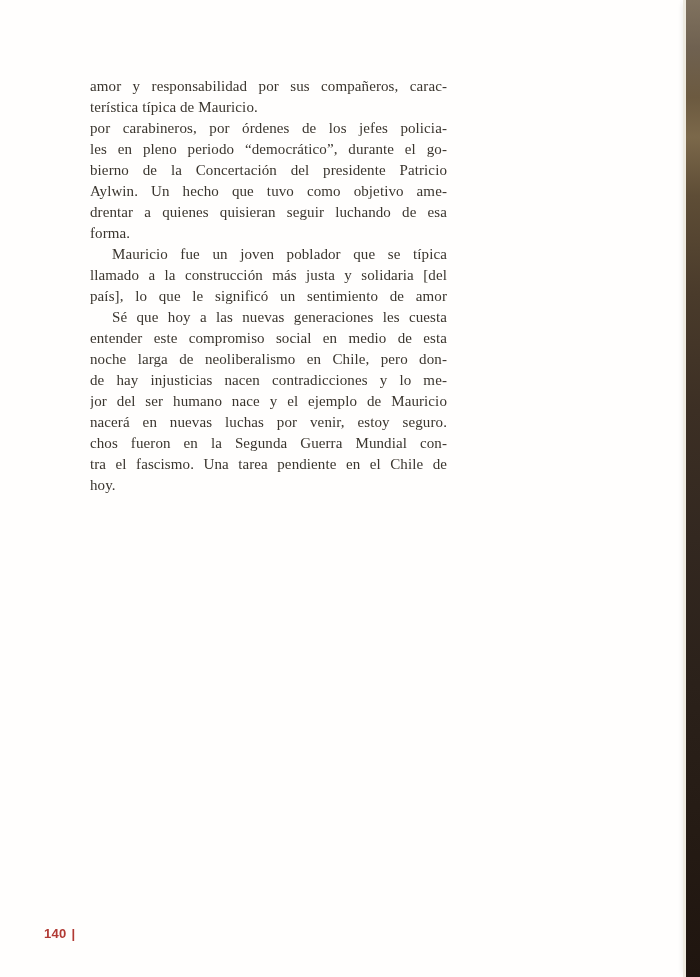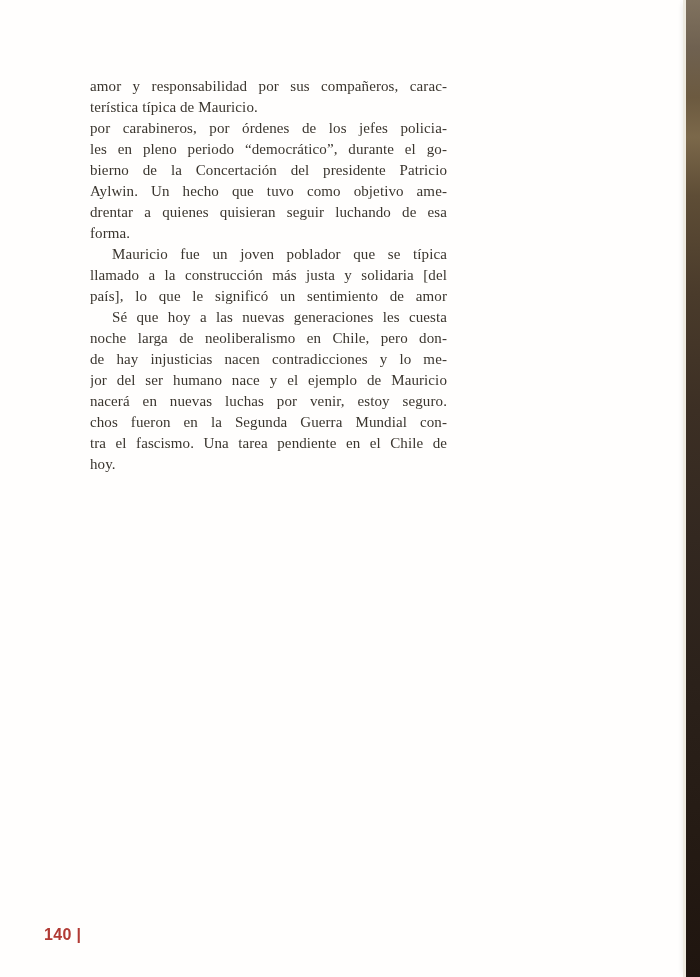--- a/index.html
+++ b/index.html
@@ -42,21 +42,21 @@
   }
   .line.indent {
     text-indent: 22px;
   }
   .folio {
     position: absolute;
     left: 44px;
     top: 926px;
     font-family: "Liberation Sans", sans-serif;
     font-weight: bold;
-    font-size: 16px;
+    font-size: 13px;
     letter-spacing: 0.3px;
   }
   .folio-sep {
     margin-left: 5px;
     font-weight: 600;
   }
   .photo-edge {
     position: absolute;
     top: 0;
     right: 0;
@@ -92,20 +92,21 @@
         <div class="line">drentar a quienes quisieran seguir luchando de esa</div>
         <div class="line last">forma.</div>
       </div>
       <div class="paragraph">
         <div class="line indent">Mauricio fue un joven poblador que se típica</div>
         <div class="line">llamado a la construcción más justa y solidaria [del</div>
         <div class="line">país], lo que le significó un sentimiento de amor</div>
       </div>
       <div class="paragraph">
         <div class="line indent">Sé que hoy a las nuevas generaciones les cuesta</div>
+        <div class="line">entender este compromiso social en medio de esta</div>
         <div class="line">noche larga de neoliberalismo en Chile, pero don-</div>
         <div class="line">de hay injusticias nacen contradicciones y lo me-</div>
         <div class="line">jor del ser humano nace y el ejemplo de Mauricio</div>
         <div class="line">nacerá en nuevas luchas por venir, estoy seguro.</div>
         <div class="line">chos fueron en la Segunda Guerra Mundial con-</div>
         <div class="line">tra el fascismo. Una tarea pendiente en el Chile de</div>
         <div class="line last">hoy.</div>
       </div>
     </main>
 

